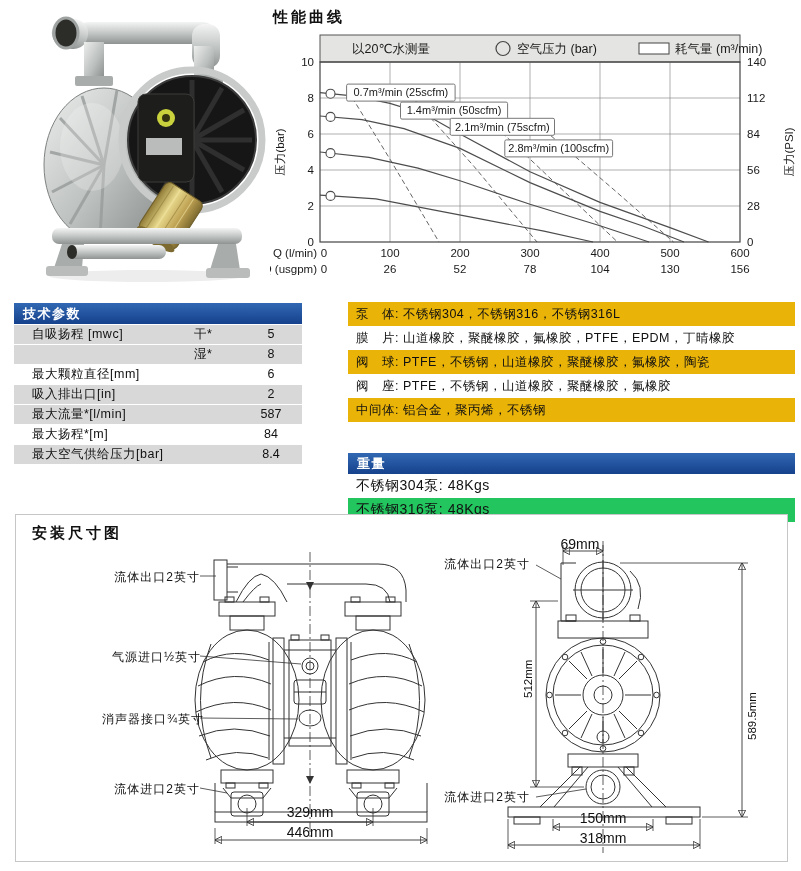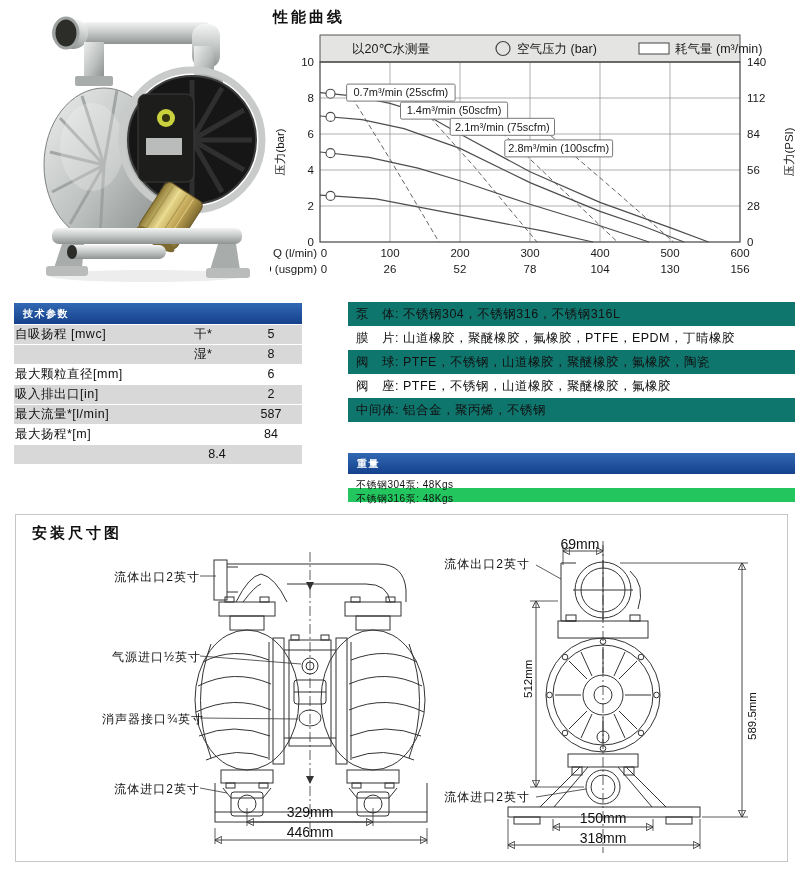--- a/index.html
+++ b/index.html
@@ -1,29 +1,29 @@
 <!DOCTYPE html>
 <html><head>
 <meta charset="utf-8">
 <style>
   html,body{margin:0;padding:0;background:#fff;}
   body{font-family:"Liberation Sans","DejaVu Sans",sans-serif;color:#111;}
   #page{position:relative;width:801px;height:871px;background:#fff;overflow:hidden;}
   .abs{position:absolute;}
   .sec-h{height:21px;line-height:21px;background:linear-gradient(180deg,#3168b3 0%,#16418c 100%);
-         color:#fff;font-size:10px;font-weight:bold;padding-left:9px;letter-spacing:1.5px;}
+         color:#fff;font-size:13px;font-weight:bold;padding-left:9px;letter-spacing:1.5px;}
   .trow{display:grid;grid-template-columns:1fr 46px 62px;height:19px;line-height:19px;
         font-size:12.5px;margin-top:1px;}
   .trow.shade{background:#d8d8d8;}
-  .trow .lb{padding-left:1px;letter-spacing:0.5px;white-space:nowrap;}
+  .trow .lb{padding-left:18px;letter-spacing:0.5px;white-space:nowrap;}
   .trow .sb{letter-spacing:0.5px;}
   .trow .vl{text-align:center;}
   .mrow{height:24px;line-height:24px;font-size:12.5px;padding-left:8px;letter-spacing:0.5px;white-space:nowrap;}
-  .mrow.shade{background:#0f766e;}
-  .wrow{height:14px;line-height:22px;font-size:10px;padding-left:8px;letter-spacing:0.5px;}
+  .mrow.shade{background:#eab308;}
+  .wrow{height:24px;line-height:22px;font-size:14px;padding-left:8px;letter-spacing:0.5px;}
   .wrow.shade{background:#22c55e;}
   .page-title{font-size:15px;font-weight:bold;letter-spacing:3px;}
   .inst-box{border:1px solid #c6c6c6;background:#fff;}
   .lab{position:absolute;font-size:12px;white-space:nowrap;letter-spacing:1px;}
   .dim{position:absolute;font-size:14px;text-align:center;white-space:nowrap;}
   .vdim{position:absolute;font-size:11.5px;white-space:nowrap;transform:rotate(-90deg);transform-origin:0 0;}
   svg text{font-family:"Liberation Sans","DejaVu Sans",sans-serif;}
   .ink *{stroke:#333;fill:none;stroke-width:1;}
   .ink .fil{fill:#333;stroke:none;}
   .ink .dimln{stroke-width:0.9;}
@@ -210,20 +210,21 @@
           <span class="lb">最大流量*[l/min]</span>
           <span class="sb"></span>
           <span class="vl">587</span>
         </div>
         <div class="trow">
           <span class="lb">最大扬程*[m]</span>
           <span class="sb"></span>
           <span class="vl">84</span>
         </div>
         <div class="trow shade">
+          <span class="lb">最大空气供给压力[bar]</span>
           <span class="sb"></span>
           <span class="vl">8.4</span>
         </div>
       </div>
   </div>
 
   <div class="abs" style="left:348px;top:302px;width:447px">
     <div id="matRows">
         <div class="mrow shade">泵　体: 不锈钢304，不锈钢316，不锈钢316L</div>
         <div class="mrow">膜　片: 山道橡胶，聚醚橡胶，氟橡胶，PTFE，EPDM，丁晴橡胶</div>

